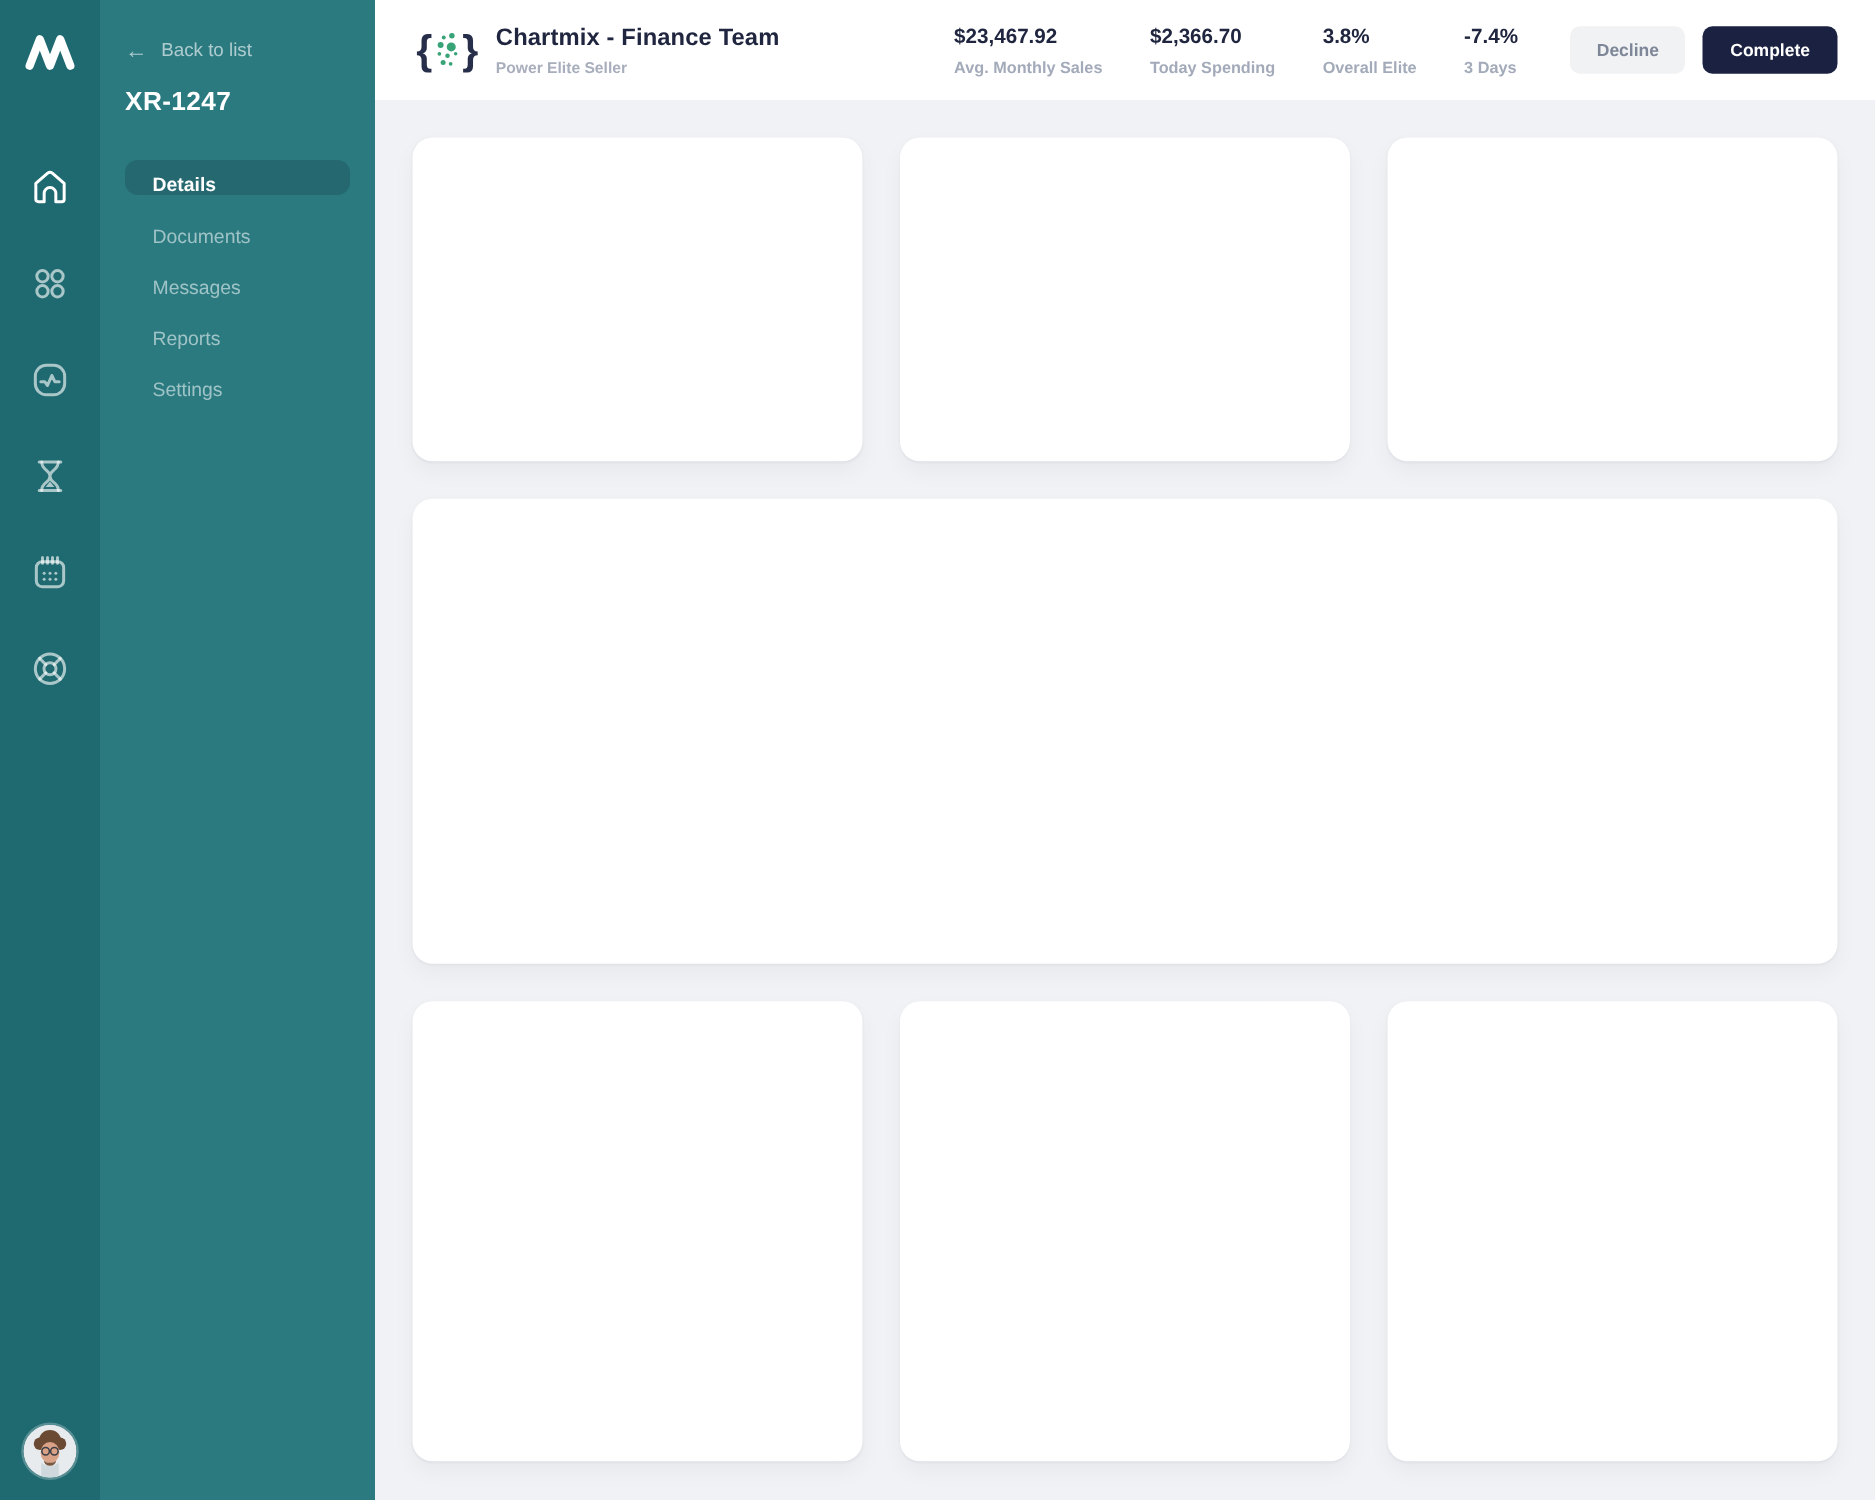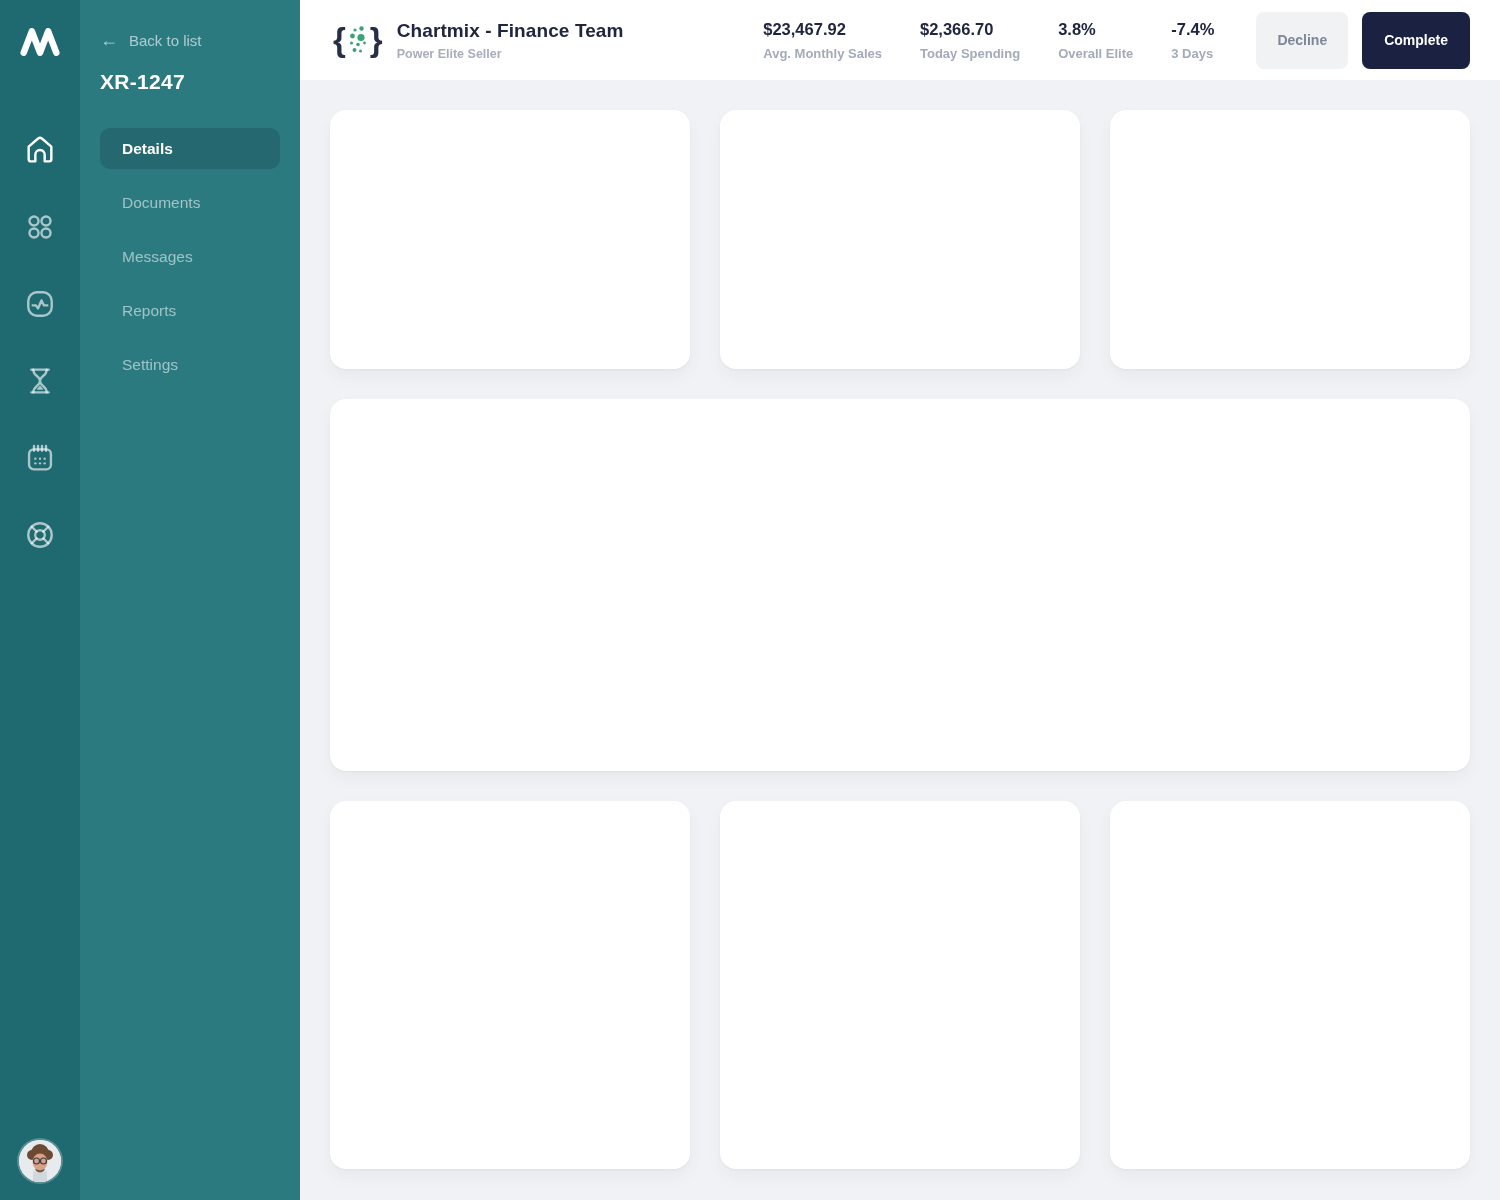--- a/index.html
+++ b/index.html
@@ -22,39 +22,39 @@
 
   
   .side { width:220px; background:#2a7a80; flex-shrink:0; padding:0 20px;
     display:flex; flex-direction:column; }
   .back-row { margin-top:31px; display:flex; align-items:center; gap:11px;
     color:rgba(255,255,255,0.62); font-size:15px; cursor:pointer; }
   .back-arrow { font-size:18px; line-height:1; }
   .side-id { margin-top:21px; color:#ffffff; font-size:21px; font-weight:700;
     letter-spacing:0.3px; }
   .side-nav { margin-top:34px; display:flex; flex-direction:column; }
-  .nav-item { height:41px; line-height:41px; padding-left:22px; border-radius:10px;
+  .nav-item { height:28px; line-height:41px; padding-left:22px; border-radius:10px;
     color:rgba(255,255,255,0.55); font-size:15.5px; margin-bottom:13px; cursor:pointer; }
   .nav-item.active { background:#25686f; color:#ffffff; font-weight:700; }
 
   
   .main { flex:1; display:flex; flex-direction:column; background:#f1f2f5; }
   .header { height:80px; background:#ffffff; display:flex; align-items:center;
     padding:0 30px 0 33px; flex-shrink:0; }
   .cm-logo { display:flex; align-items:center; height:40px; }
   .cm-brace { font-size:33px; font-weight:700; color:#272e49; line-height:40px; }
   .cm-dots { width:22px; height:38px; margin:0 1px; }
   .title-block { margin-left:14px; }
   .title { font-size:19px; font-weight:700; color:#20263f; letter-spacing:0.1px; }
   .subtitle { font-size:12.5px; color:#a8aebc; margin-top:5px; font-weight:600; }
   .stats { margin-left:auto; display:flex; gap:38px;align-items:flex-end; }
   .stat-value { font-size:16.5px; font-weight:700; color:#20263f; }
   .stat-label { font-size:13px; color:#a3aab9; margin-top:7px; font-weight:600; }
   .header-actions { display:flex; gap:14px; margin-left:42px; }
-  .btn { height:57px; border:none; border-radius:8px; font-size:14px;
+  .btn { height:38px; border:none; border-radius:8px; font-size:14px;
     font-family:"Liberation Sans", sans-serif; cursor:pointer; font-weight:600; }
   .btn-decline { background:#f1f2f4; color:#7d8798; padding:0 21px; }
   .btn-complete { background:#1b2140; color:#ffffff; padding:0 22px; }
 
   .content { flex:1; padding:30px; display:grid;
     grid-template-columns:repeat(3, 360px); grid-template-rows:259px 372px 368px;
     gap:30px; align-content:start; }
   .card { background:#ffffff; border-radius:16px;
     box-shadow:0 1px 2px rgba(20,30,55,0.05), 0 8px 18px rgba(20,30,55,0.04); }
   .card.wide { grid-column:1 / span 3; }

